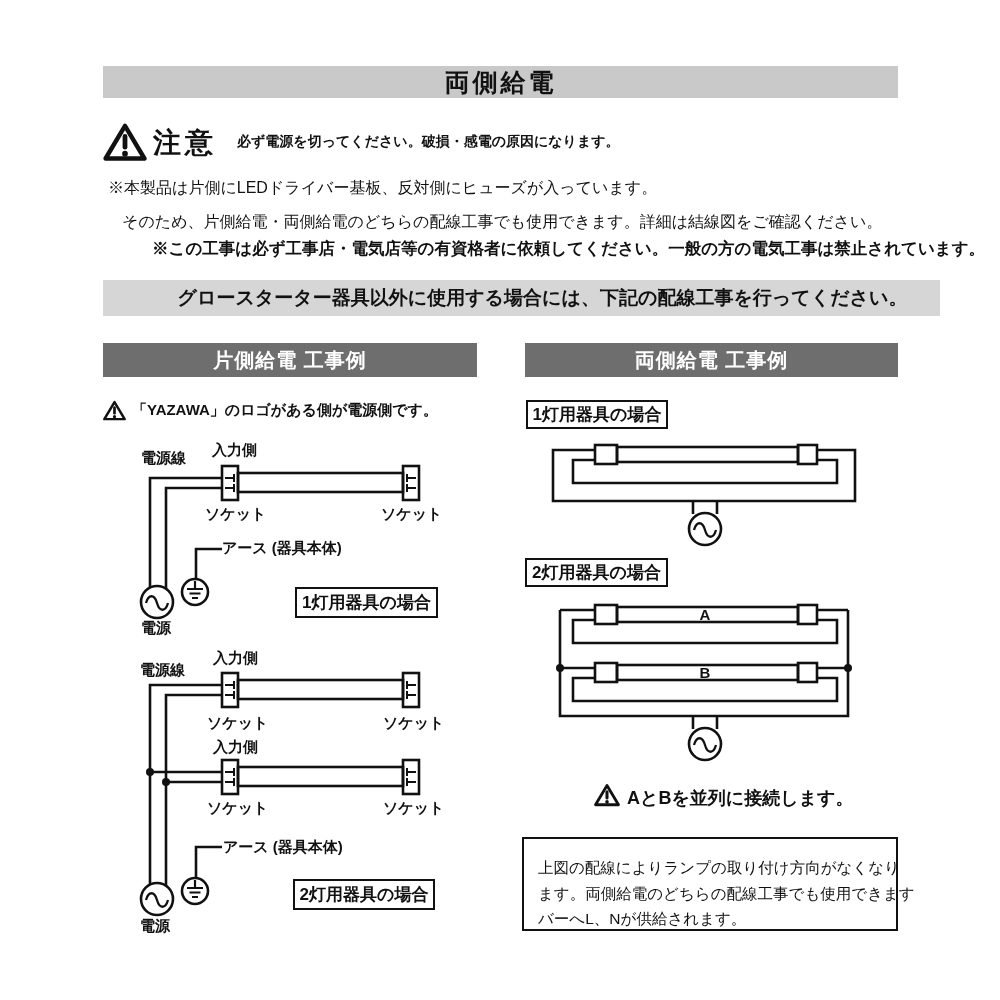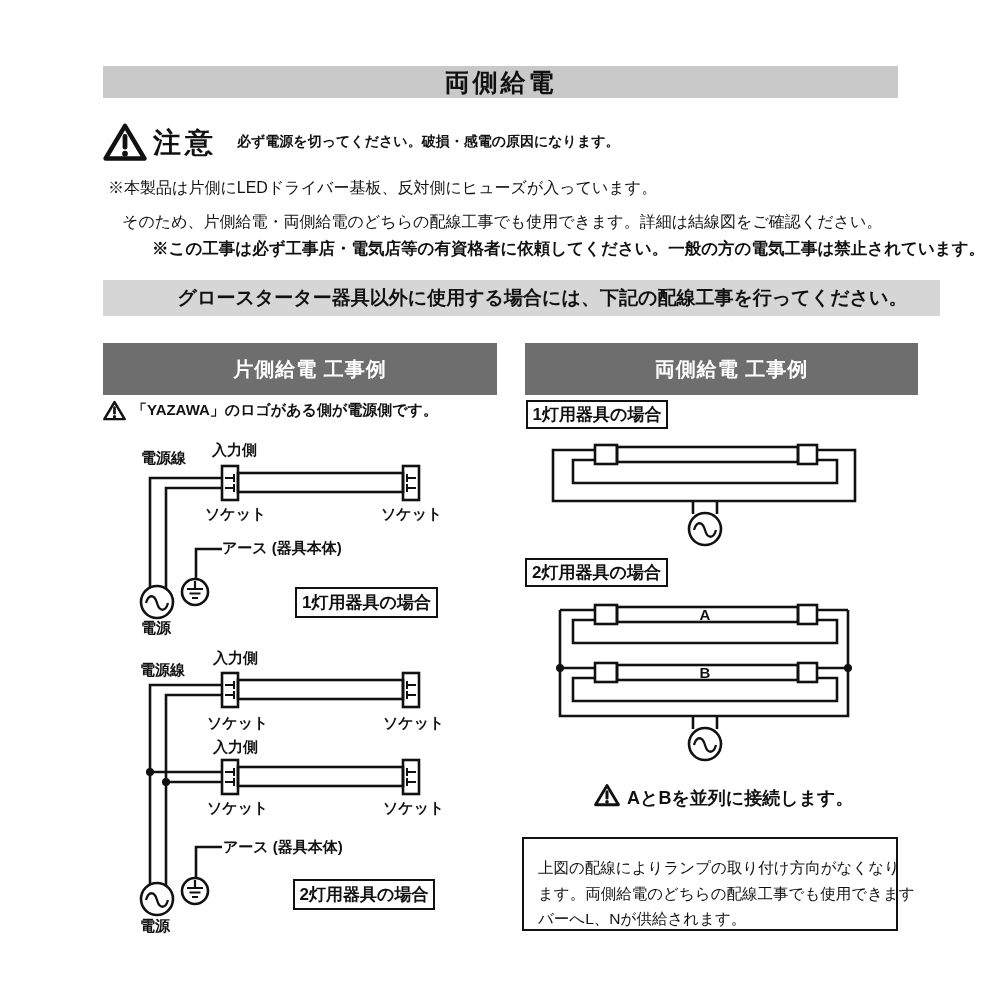--- a/index.html
+++ b/index.html
@@ -15,22 +15,22 @@
   .tri-mid{left:594px;top:783px;width:26px;height:24px;}
   .caution-label{left:153px;top:124px;font-size:28px;font-weight:bold;letter-spacing:4px;}
   .caution-text{left:237px;top:133px;font-size:14px;font-weight:bold;}
   .note{font-size:16px;white-space:nowrap;}
   .note1{left:108px;top:178px;}
   .note2{left:122px;top:212px;}
   .note3{left:108px;top:238px;font-weight:bold;font-size:16.5px;margin-left:44px;}
   .instruction-bar{left:103px;top:280px;width:795px;height:36px;background:#d6d6d6;
                    display:flex;align-items:center;justify-content:center;
                    font-size:19px;font-weight:bold;padding-left:42px;}
-  .sec-hdr{height:52px;background:#6e6e6e;color:#fff;font-size:20px;font-weight:bold;
-           display:flex;align-items:center;justify-content:center;letter-spacing:1px;padding-left:20px;}
+  .sec-hdr{height:34px;background:#6e6e6e;color:#fff;font-size:20px;font-weight:bold;
+           display:flex;align-items:center;justify-content:center;letter-spacing:1px;}
   .sec-hdr-left{left:103px;top:343px;width:374px;}
   .sec-hdr-right{left:525px;top:343px;width:373px;}
   .yazawa-text{left:132px;top:401px;font-size:15px;font-weight:bold;white-space:nowrap;}
   .dlabel{position:absolute;font-size:15px;font-weight:bold;white-space:nowrap;}
   .case-box{position:absolute;border:2.5px solid #111;background:#fff;
             display:flex;align-items:center;justify-content:center;
             font-size:17px;font-weight:bold;box-sizing:border-box;}
   .tube-letter{position:absolute;width:20px;text-align:center;font-size:15px;font-weight:bold;}
   .parallel-text{left:627px;top:786px;font-size:18px;font-weight:bold;white-space:nowrap;}
   .info-box{left:522px;top:837px;width:376px;height:94px;border:2.5px solid #111;

